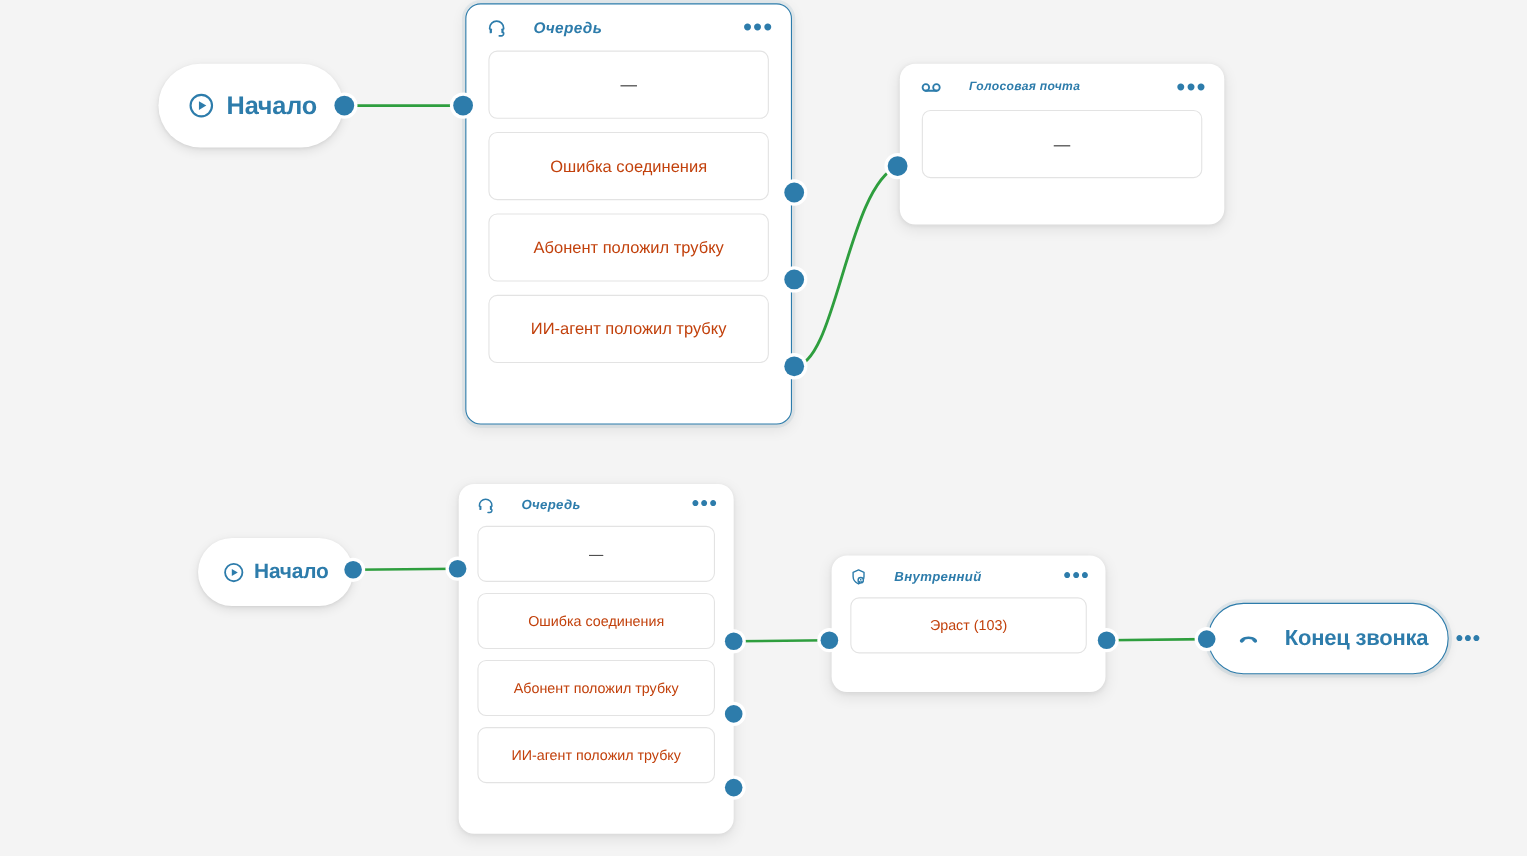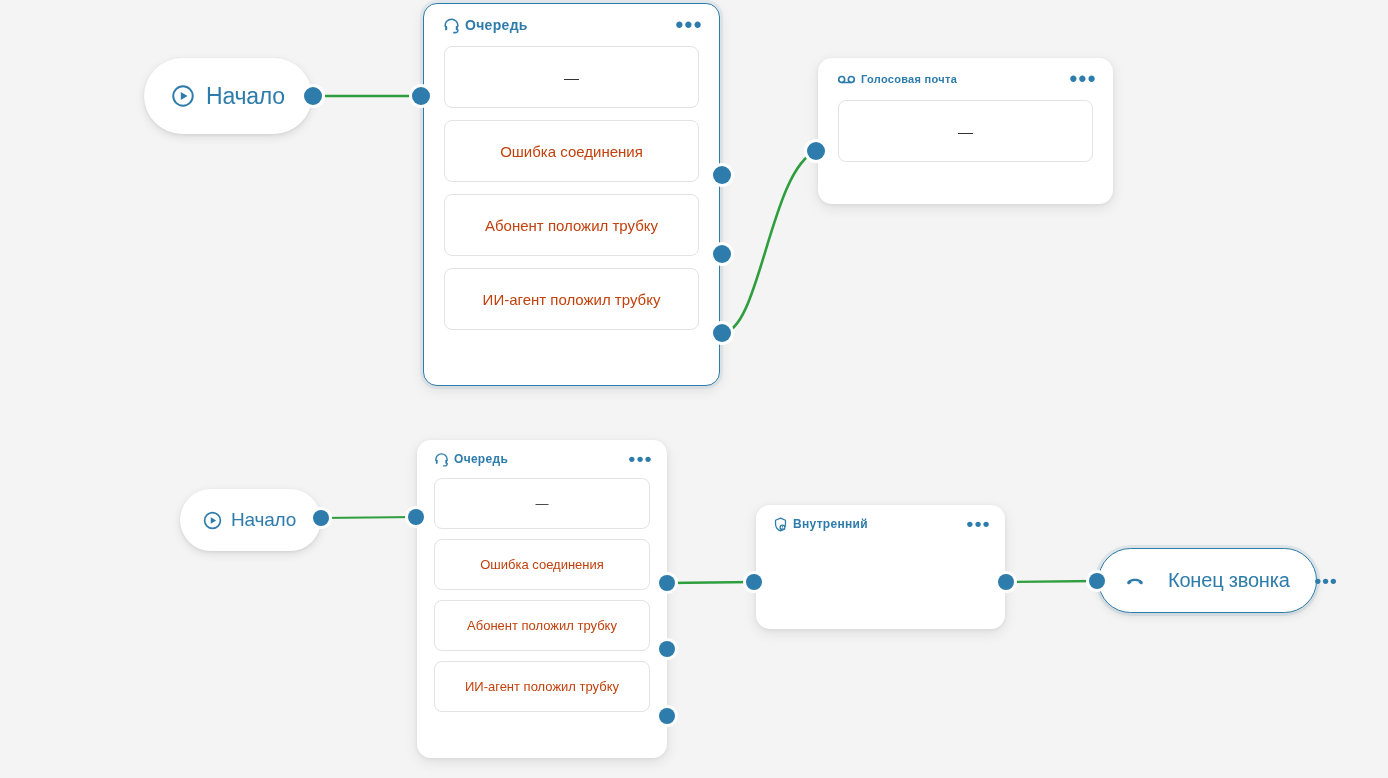--- a/index.html
+++ b/index.html
@@ -35,21 +35,21 @@
     box-shadow: 0 3px 10px rgba(0,0,0,0.10), 0 1px 3px rgba(0,0,0,0.07);
     z-index: 4;
     white-space: nowrap;
   }
   .pill-node.selected {
     border: 1.5px solid #2d7cab;
     box-shadow: 0 3px 10px rgba(0,0,0,0.10), 0 0 0 3px rgba(45,124,171,0.10);
   }
   .pill-label {
     color: #2d7cab;
-    font-weight: normal;
+    font-weight: bold;
     letter-spacing: -0.2px;
   }
   .pill-icon { display: flex; align-items: center; color: #2d7cab; }
   .pill-dots {
     color: #2d7cab;
     letter-spacing: 1px;
     line-height: 0.4;
     font-weight: bold;
   }
 
@@ -61,23 +61,24 @@
     box-shadow: 0 4px 14px rgba(0,0,0,0.09), 0 1px 4px rgba(0,0,0,0.06);
     z-index: 3;
   }
   .card-node.selected {
     border: 1.5px solid #2d7cab;
     box-shadow: 0 4px 14px rgba(0,0,0,0.09), 0 0 0 3px rgba(45,124,171,0.08);
   }
   .card-header {
     display: flex;
     align-items: center;
-    gap: 4px;
+    gap: 24px;
     padding: 0 14px;
     height: 38px;
+    font-style: italic;
   }
   .card-header .hdr-title {
     color: #2d7cab;
     font-weight: bold;
     flex: 1;
     letter-spacing: 0.3px;
   }
   .card-header .hdr-icon { display: flex; align-items: center; color: #2d7cab; }
   .card-dots {
     color: #2d7cab;
@@ -228,20 +229,25 @@
       <span class="hdr-icon">
         <svg width="17" height="17" viewBox="0 0 24 24" fill="none" stroke="#2d7cab" stroke-width="1.8" stroke-linecap="round" stroke-linejoin="round">
           <path d="M12 3 L19 6 v5.5 c0 4.6-3 7.6-7 9.5 -4-1.9-7-4.9-7-9.5 V6 Z"></path>
           <circle cx="14.8" cy="16.2" r="3.4" fill="#ffffff"></circle>
           <circle cx="14.8" cy="15.2" r="1.05" fill="#2d7cab" stroke="none"></circle>
           <path d="M12.9 18.2a2.2 2.2 0 0 1 3.8 0" stroke-width="1.3"></path>
         </svg>
       </span>
       <span class="hdr-title" style="font-size:12px;">Внутренний</span>
       <span class="card-dots" style="font-size:19px;">•••</span>
+    </div>
+    <div class="card-body" style="padding:0 17px 12px 17px;">
+      <div class="row-box" style="height:51px; font-size:13px;">
+        <span>Эраст (103)</span>
+      </div>
     </div>
   </div>
 
   <div class="pill-node selected" id="node-end-call" style="left:1098px; top:548px; width:219px; height:65px; padding:0 14px 0 26px; gap:23px;">
     <span class="pill-icon">
       <svg width="20" height="20" viewBox="0 0 24 24" fill="none" stroke="#2d7cab" stroke-width="1.7" stroke-linecap="round" stroke-linejoin="round">
         <path d="M2.6 14.4 C2.2 12.6 5.8 9.2 12 9.2 C18.2 9.2 21.8 12.6 21.4 14.4
                  C21.1 15.7 19.6 16.4 18.5 15.6 L16.9 14.4 C16.3 14 16 13.3 16.2 12.6
                  C14.9 12.1 13.5 11.9 12 11.9 C10.5 11.9 9.1 12.1 7.8 12.6
                  C8 13.3 7.7 14 7.1 14.4 L5.5 15.6 C4.4 16.4 2.9 15.7 2.6 14.4 Z" fill="#2d7cab" stroke="none"></path>

